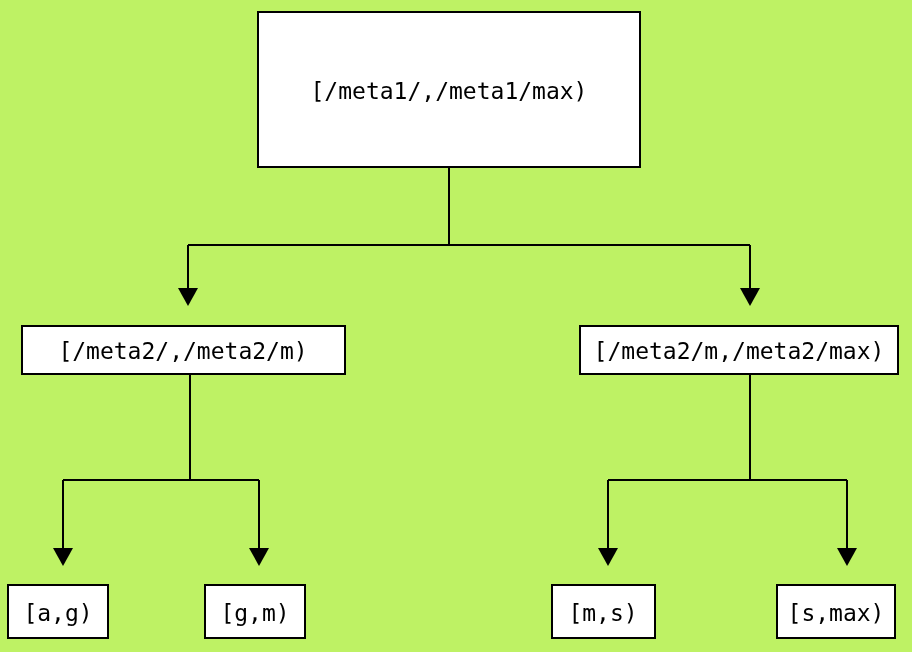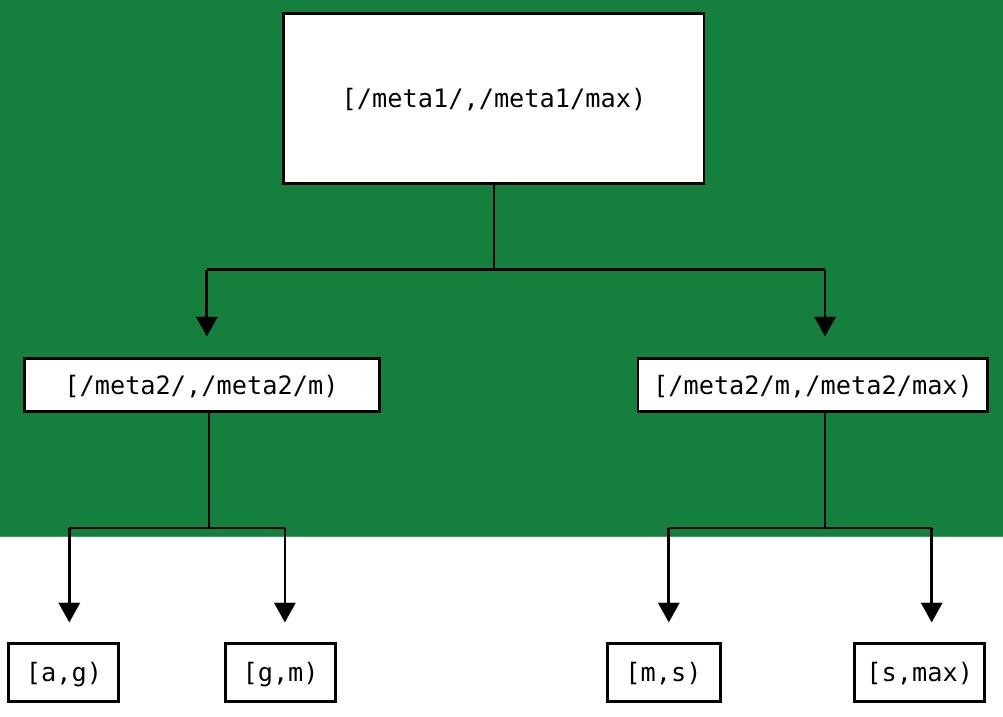--- a/index.html
+++ b/index.html
@@ -9,22 +9,22 @@
   }
   body {
     width: 912px;
     height: 652px;
     overflow: hidden;
     font-family: "DejaVu Sans Mono", monospace;
   }
   #diagram-root {
     position: relative;
     width: 912px;
-    height: 488px;
-    background: #15803d;
+    height: 652px;
+    background: #bef264;
   }
   svg.tree-canvas {
     position: absolute;
     top: 0;
     left: 0;
     width: 912px;
     height: 652px;
     display: block;
   }
   .node-box {

